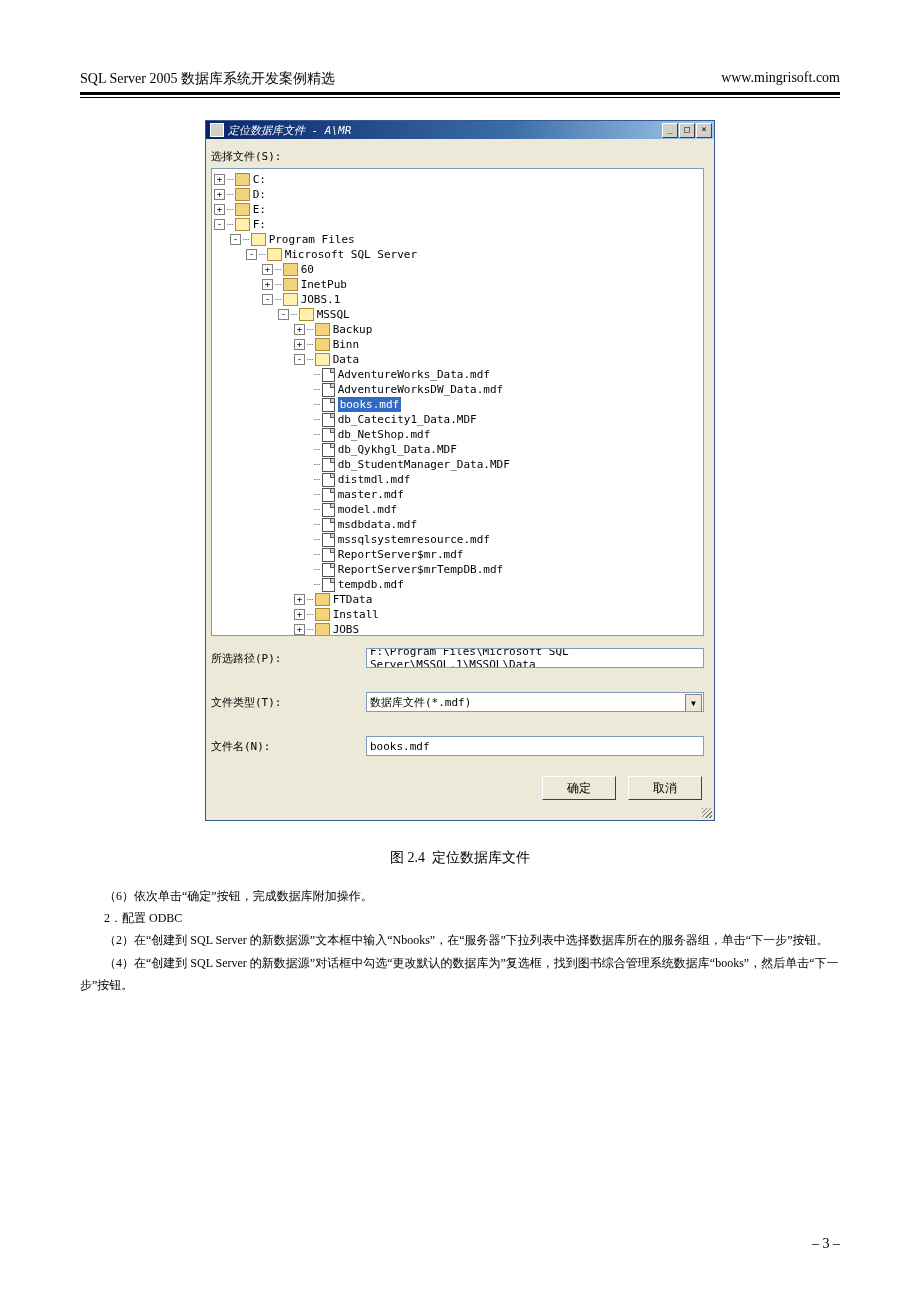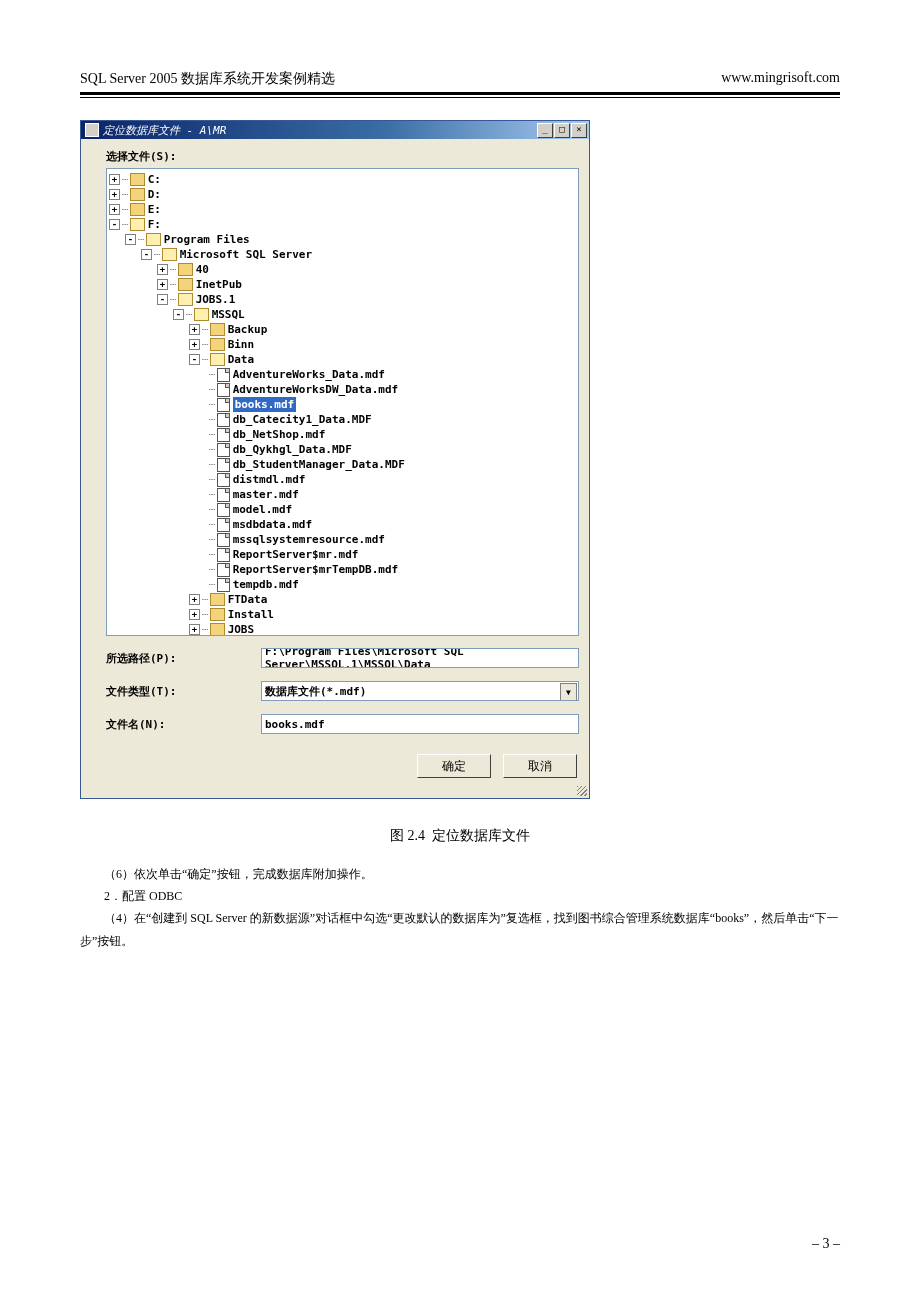--- a/index.html
+++ b/index.html
@@ -1,41 +1,41 @@
 <!DOCTYPE html>
 <html><head>
 <meta charset="utf-8">
 <style>
   body { margin:0; background:#fff; font-family:"SimSun","宋体",serif; font-size:14px; color:#000; }
   .page { width:920px; height:1300px; margin:0 auto; position:relative; box-sizing:border-box; padding:70px 80px 0 80px; }
   .header-row { display:flex; justify-content:space-between; font-size:14px; padding-bottom:4px; }
   .header-rule { border:none; height:3px; background:#000; margin:0 0 2px 0; }
   .header-rule-thin { border:none; height:1px; background:#000; margin:0 0 22px 0; }
-  .dialog-wrap { display:flex; }
+  .dialog-wrap { display:flex; justify-content:center; }
   .dialog { width:508px; background:#ece9d8; border:1px solid #3a5795; font-family:"SimSun","宋体",monospace; font-size:11px; }
   .titlebar { height:18px; background:linear-gradient(90deg,#0a246a 0%,#3a6ea5 60%,#a6caf0 100%); display:flex; align-items:center; padding:0 2px 0 4px; color:#fff; font-style:italic; }
   .titlebar-icon { width:12px; height:12px; background:#d4d0c8; border:1px solid #fff; margin-right:4px; display:inline-block; }
   .titlebtns { margin-left:auto; display:flex; gap:1px; }
   .tbtn { width:14px; height:13px; background:#d4d0c8; border:1px solid #fff; border-right-color:#404040; border-bottom-color:#404040; font-size:9px; line-height:11px; text-align:center; color:#000; }
-  .dlg-body { padding:8px 10px 6px 25px;font-weight:bold; }
+  .dlg-body { padding:8px 10px 6px 5px; }
   .label { display:block; margin:2px 0 4px 0; }
   .tree-area { height:460px; background:#fff; border:1px solid #7f9db9; overflow-y:scroll; padding:3px 2px; line-height:15px; color:#000; }
   .tree-area::-webkit-scrollbar { width:16px; }
   .tree-area::-webkit-scrollbar-track { background:#ece9d8; border-left:1px solid #c0c0c0; }
   .tree-area::-webkit-scrollbar-thumb { background:#d4d0c8; border:1px solid #808080; }
   .row { white-space:nowrap; display:flex; align-items:center; }
   .ind { display:inline-block; }
   .exp { width:9px; height:9px; border:1px solid #808080; display:inline-flex; align-items:center; justify-content:center; font-size:9px; line-height:7px; margin-right:2px; background:#fff; color:#000; }
   .dots { color:#808080; letter-spacing:-1px; margin-right:2px; }
   .fold { width:13px; height:11px; display:inline-block; margin-right:3px; background:#f4d47a; border:1px solid #b08a2e; }
   .fold.open { background:#fff0b0; border-color:#b08a2e; position:relative; }
   .file { width:11px; height:12px; display:inline-block; margin-right:3px; background:#fff; border:1px solid #555; position:relative; }
   .file::after{content:"";position:absolute;top:0;right:0;width:3px;height:3px;background:#d4d0c8;border-left:1px solid #555;border-bottom:1px solid #555;}
   .sel { background:#316ac5; color:#fff; padding:0 2px; }
-  .form-grid { display:grid; grid-template-columns:155px 1fr; row-gap:13px; align-items:center; margin-top:12px; }
+  .form-grid { display:grid; grid-template-columns:155px 1fr; row-gap:24px; align-items:center; margin-top:12px; }
   .fld { height:18px; border:1px solid #7f9db9; background:#fff; padding:0 3px; display:flex; align-items:center; font-size:11px; overflow:hidden; }
   .fld.sel-combo { position:relative; padding-right:18px; }
   .dd { position:absolute; right:1px; top:1px; width:15px; height:16px; background:#ece9d8; border:1px solid #808080; display:flex; align-items:center; justify-content:center; font-size:8px; }
   .btn-row { display:flex; justify-content:flex-end; gap:12px; padding:14px 12px 8px 0; }
   .btn { width:72px; height:22px; background:#ece9d8; border:1px solid #404040; border-top-color:#fff; border-left-color:#fff; display:flex; align-items:center; justify-content:center; font-size:12px; }
   .grip { height:12px; display:flex; justify-content:flex-end; padding-right:2px; }
   .grip span { width:10px; height:10px; background:repeating-linear-gradient(135deg,#808080 0 1px,transparent 1px 3px); }
   .caption { text-align:center; font-size:14px; margin:28px 0 18px 0; }
   .content { font-size:12px; line-height:1.85; }
   .content p { margin:0; text-indent:2em; }
@@ -103,21 +103,21 @@
               <span class="exp">-</span>
               <span class="dots">┈</span>
               <span class="fold open"></span>
               <span>Microsoft SQL Server</span>
             </div>
           <div class="row">
               <span class="ind" style="width:48px"></span>
               <span class="exp">+</span>
               <span class="dots">┈</span>
               <span class="fold"></span>
-              <span>40</span>
+              <span>60</span>
             </div>
           <div class="row">
               <span class="ind" style="width:48px"></span>
               <span class="exp">+</span>
               <span class="dots">┈</span>
               <span class="fold"></span>
               <span>InetPub</span>
             </div>
           <div class="row">
               <span class="ind" style="width:48px"></span>
@@ -294,17 +294,18 @@
     </div>
   </div>
 
   <div class="caption">
     <span>图 2.4</span>&nbsp;&nbsp;<span>定位数据库文件</span>
   </div>
 
   <div class="content">
     <p>（6）依次单击“确定”按钮，完成数据库附加操作。</p>
     <p class="h">2．配置 ODBC</p>
+    <p>（2）在“创建到 SQL Server 的新数据源”文本框中输入“Nbooks”，在“服务器”下拉列表中选择数据库所在的服务器组，单击“下一步”按钮。</p>
     <p>（4）在“创建到 SQL Server 的新数据源”对话框中勾选“更改默认的数据库为”复选框，找到图书综合管理系统数据库“books”，然后单击“下一步”按钮。</p>
   </div>
 
   <div class="footer">– 3 –</div>
 </div>
 
 </body></html>

